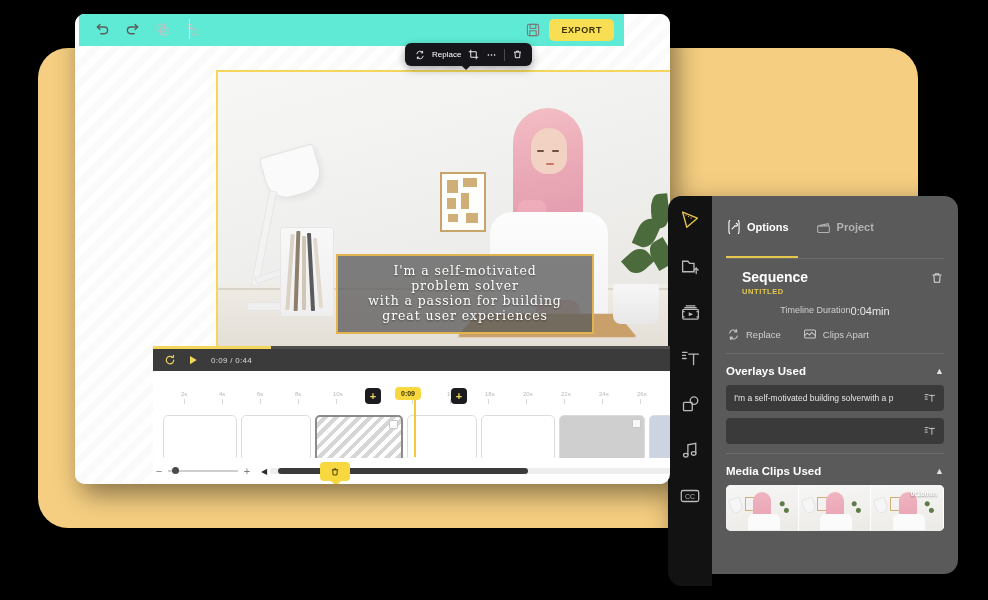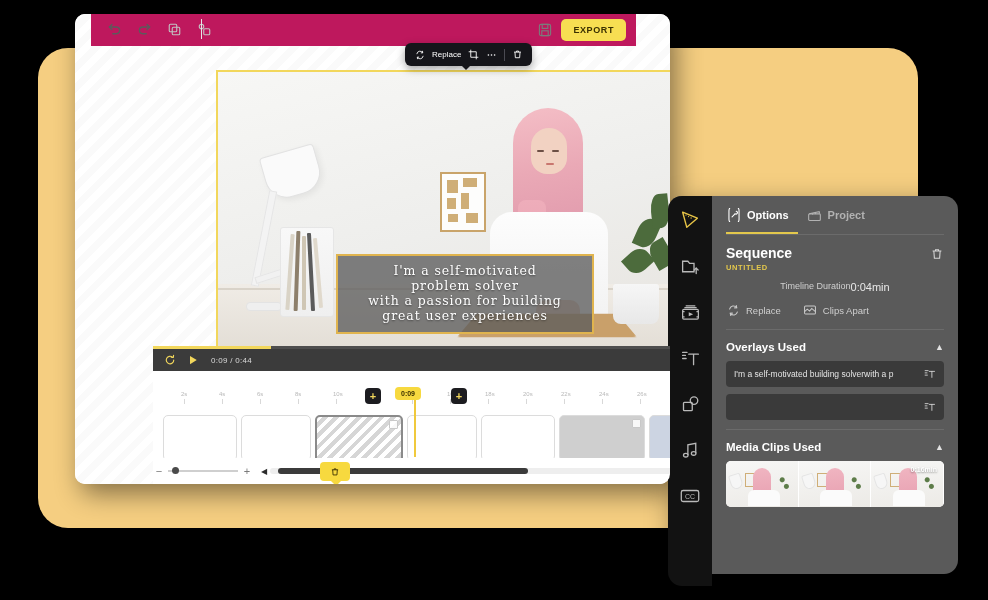--- a/index.html
+++ b/index.html
@@ -23,21 +23,21 @@
     background:#ffffff; border-radius:10px;
     box-shadow: 6px 10px 26px rgba(0,0,0,.45);
     overflow:hidden;
   }
   .editor-stripes{
     position:absolute; inset:0;
     background:repeating-linear-gradient(135deg, #ffffff 0 7px, #fafafa 7px 14px);
   }
 
   
-  .top-bar{ position:absolute; left:16px; top:0; width:545px; height:32px; background:#be185d; z-index:6;}
+  .top-bar{ position:absolute; left:4px; top:0; width:545px; height:32px; background:#5eead4; z-index:6;}
   .tb-icons{ position:absolute; left:14px; top:6px; display:flex; gap:12px; align-items:center;}
   .tb-ic{ width:18px; height:18px; color:#5b5b5b; display:flex;align-items:center;justify-content:center;}
   .tb-ic.dim{ color:#c2c2c2;}
   .tb-div{ position:absolute; left:110px; top:5px; width:1px;height:20px;background:#e6e6e6;}
   .save-ic{ position:absolute; right:83px; top:8px; width:16px;height:16px;color:#7b7b7b;}
   .export-btn{
     position:absolute; right:10px; top:5px;
     background:#f7de52; color:#3a3000; border:none; border-radius:5px;
     font-size:9px; font-weight:bold; letter-spacing:.6px;
     padding:6px 12px; cursor:pointer; font-family:"Liberation Sans",sans-serif;
@@ -172,30 +172,30 @@
   }
   .rail{
     position:absolute; left:668px; top:196px; width:44px; height:378px;
     background:#121212; border-radius:14px 0 0 14px; z-index:4;
     display:flex; flex-direction:column; align-items:center; padding-top:12px; gap:22px;
   }
   .rail-ic{ width:24px;height:24px; color:#b9b9b9; display:flex;align-items:center;justify-content:center; cursor:pointer;}
   .rail-ic.active{ color:#e8c547; }
 
   .rp-body{ position:absolute; left:44px; top:0; width:246px; height:378px; }
-  .rp-tabs{ height:38px; display:flex; align-items:center; gap:18px; padding:0 14px; position:relative;}
+  .rp-tabs{ height:38px; display:flex; align-items:center; gap:27px; padding:12px 14px; position:relative;}
   .rp-tab{ display:flex; align-items:center; gap:6px; cursor:pointer; height:38px;}
   .rp-tab .ti{ width:15px;height:15px;display:flex;align-items:center;justify-content:center;}
   .rp-tab .tl{ font-size:11px; font-weight:bold; }
   .rp-tab.on .tl{ color:#fff;} .rp-tab.on .ti{ color:#fff;}
   .rp-tab.off .tl{ color:#b2b2b2;} .rp-tab.off .ti{ color:#b2b2b2;}
   .tab-underline{ position:absolute; left:14px; bottom:0; width:72px;height:2px;background:#e3c84c;}
   .rp-hr{ height:1px; background:#6b6b6b; margin:0 14px; }
 
-  .seq-head{ padding:10px 14px 0; position:relative;}
+  .seq-head{ padding:10px 14px 0; position:relative;margin-left:16px;}
   .seq-title{ color:#fff; font-size:14px; font-weight:bold;}
   .seq-sub{ color:#e3c84c; font-size:7.5px; font-weight:bold; letter-spacing:.6px; margin-top:2px;}
   .seq-trash{ position:absolute; right:14px; top:12px; width:14px;height:14px;color:#d8d8d8;cursor:pointer;}
   .dur-row{ display:flex; justify-content:center; padding:9px 14px 0; }
   .dur-l{ color:#cfcfcf; font-size:9px;} .dur-r{ color:#e8e8e8; font-size:11px;}
   .act-row{ display:flex; gap:22px; padding:10px 14px 12px;}
   .act{ display:flex; align-items:center; gap:6px; cursor:pointer;}
   .act .ai{ width:14px;height:14px; color:#c9c9c9;display:flex;align-items:center;justify-content:center;}
   .act .al{ color:#cfcfcf; font-size:9.5px;}
 

